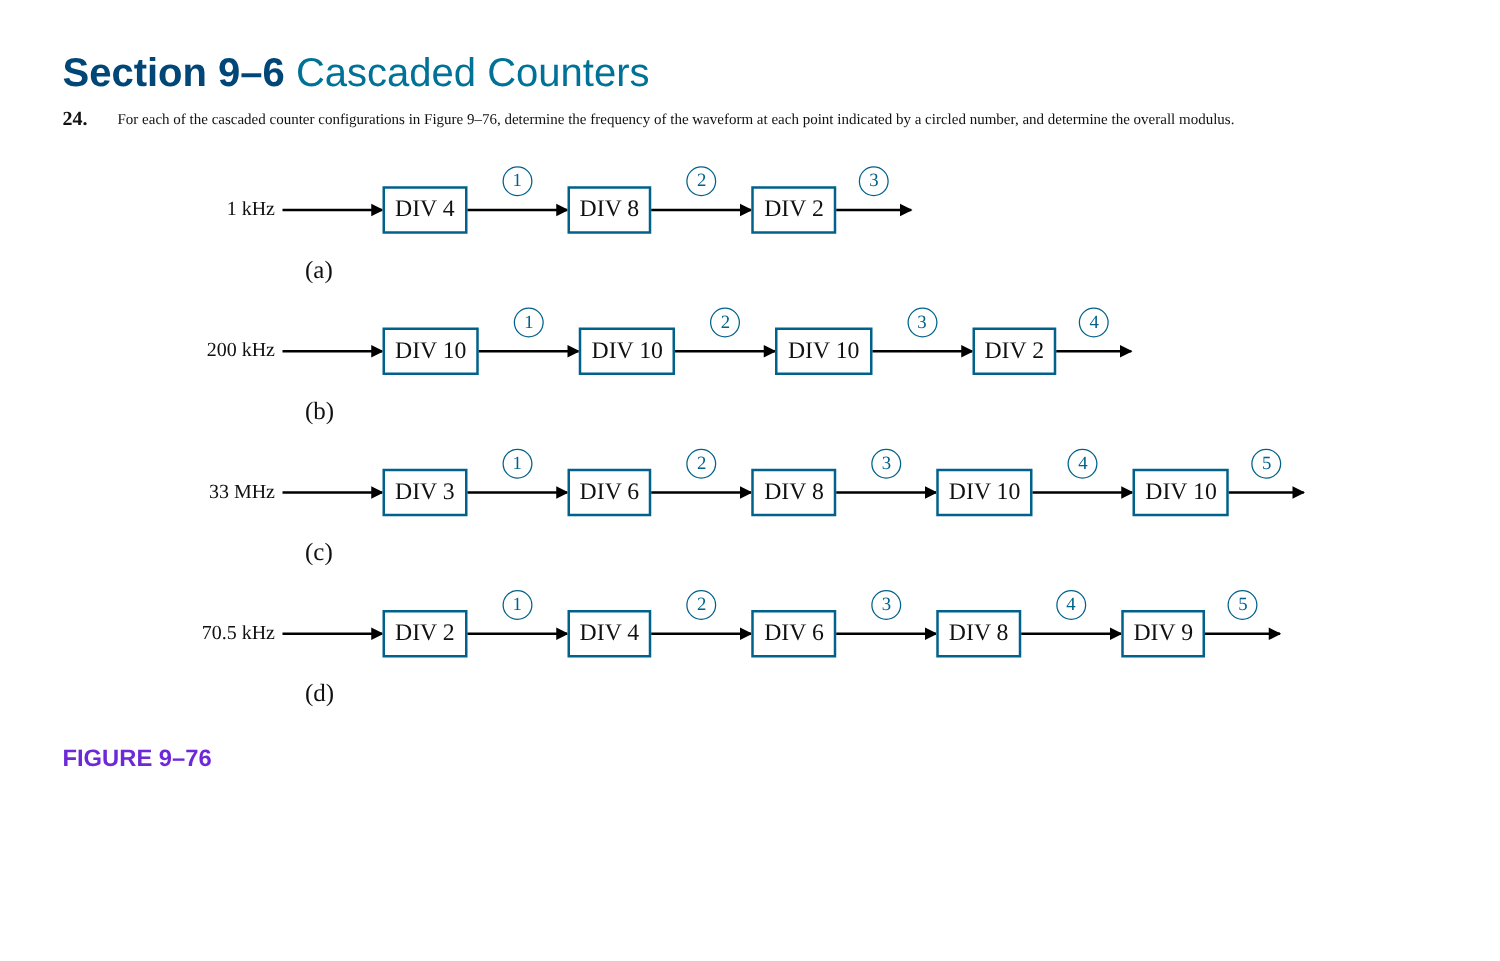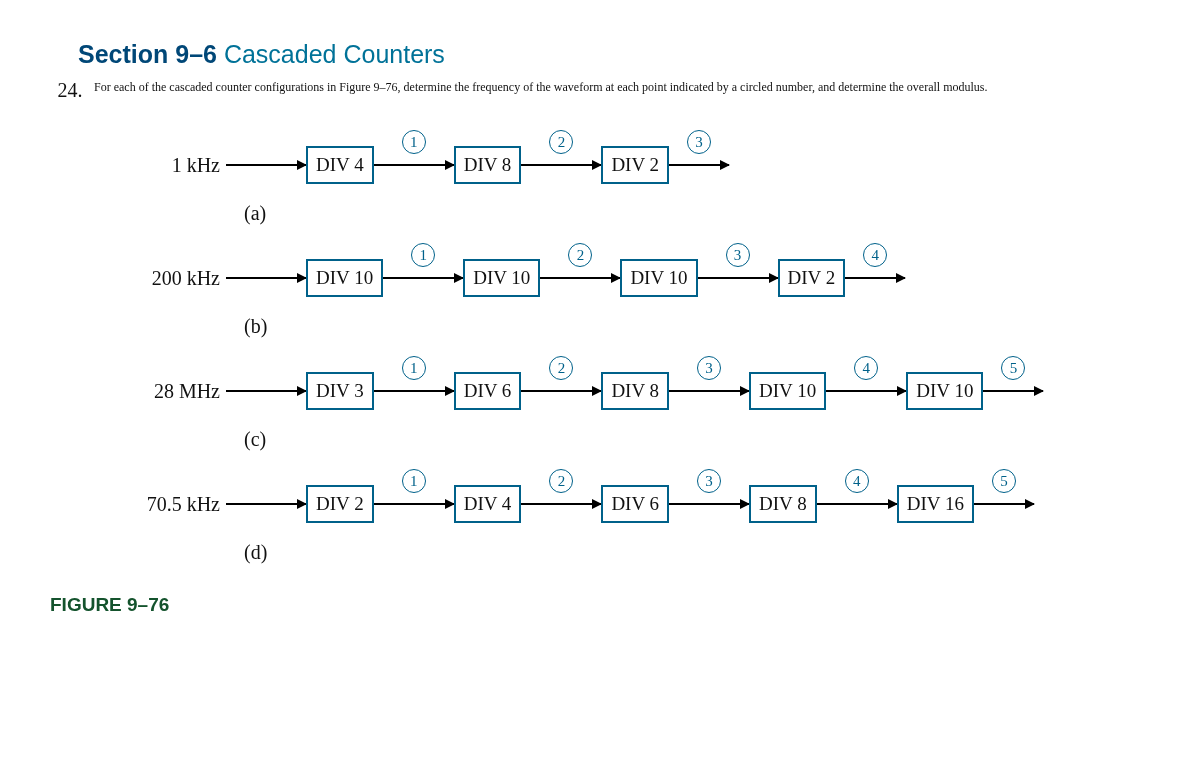--- a/index.html
+++ b/index.html
@@ -7,53 +7,52 @@
     margin: 0;
     padding: 40px 50px;
     background: #fff;
     color: #111;
     width: 1200px;
     box-sizing: border-box;
   }
   .section-header {
     font-family: Arial, Helvetica, sans-serif;
     font-weight: bold;
-    font-size: 25px;
+    font-size: 32px;
     margin-bottom: 10px;
-    margin-left: 28px;
   }
   .sec-a { color: #004777; }
   .sec-b { color: #007298; font-weight: normal; }
   .problem-row { display: flex; align-items: flex-start; }
   .problem-num {
     font-family: "Times New Roman", serif;
-    font-weight: normal;
-    font-size: 20px;
+    font-weight: bold;
+    font-size: 16px;
     width: 40px;
     flex: 0 0 40px;
-    text-align: center;
+    text-align: left;
     padding-right: 4px;
   }
   .problem-text {
     font-size: 12px;
     line-height: 1.35;
   }
 
   .diagrams {
     margin-top: 40px;
     margin-left: 80px;
   }
   .chain {
     display: flex;
     align-items: center;
     height: 46px;
     position: relative;
   }
   .input-label {
-    font-size: 20px;
+    font-size: 16px;
     width: 90px;
     text-align: right;
     padding-right: 6px;
     flex: 0 0 90px;
   }
   .wire {
     position: relative;
     height: 2px;
     background: #000;
   }
@@ -94,21 +93,21 @@
     align-items: center;
     justify-content: center;
   }
   .sub-label {
     font-size: 20px;
     margin: 14px 0 30px 114px;
   }
   .fig-label {
     font-family: Arial, Helvetica, sans-serif;
     font-weight: bold;
-    color: #14532d;
+    color: #6d28d9;
     font-size: 19px;
     margin-top: 4px;
     margin-left: 0;
   }
 </style>
 </head>
 <body>
 
 <div class="section-header">
   <span class="sec-a">Section 9–6</span>
@@ -164,21 +163,21 @@
         <div class="node">3</div>
       </div>
       <div class="div-box">DIV 2</div>
       <div class="wire wire-out">
         <div class="arrowhead"></div>
         <div class="node">4</div>
       </div>
     </div>
     <div class="sub-label">(b)</div>
     <div class="chain">
-      <div class="input-label">28 MHz</div>
+      <div class="input-label">33 MHz</div>
       <div class="wire wire-in">
         <div class="arrowhead"></div>
       </div>
       <div class="div-box">DIV 3</div>
       <div class="wire wire-mid">
         <div class="arrowhead"></div>
         <div class="node">1</div>
       </div>
       <div class="div-box">DIV 6</div>
       <div class="wire wire-mid">
@@ -220,21 +219,21 @@
       <div class="div-box">DIV 6</div>
       <div class="wire wire-mid">
         <div class="arrowhead"></div>
         <div class="node">3</div>
       </div>
       <div class="div-box">DIV 8</div>
       <div class="wire wire-mid">
         <div class="arrowhead"></div>
         <div class="node">4</div>
       </div>
-      <div class="div-box">DIV 16</div>
+      <div class="div-box">DIV 9</div>
       <div class="wire wire-out">
         <div class="arrowhead"></div>
         <div class="node">5</div>
       </div>
     </div>
     <div class="sub-label">(d)</div>
   </div>
 
 <div class="fig-label">FIGURE 9–76</div>
 

